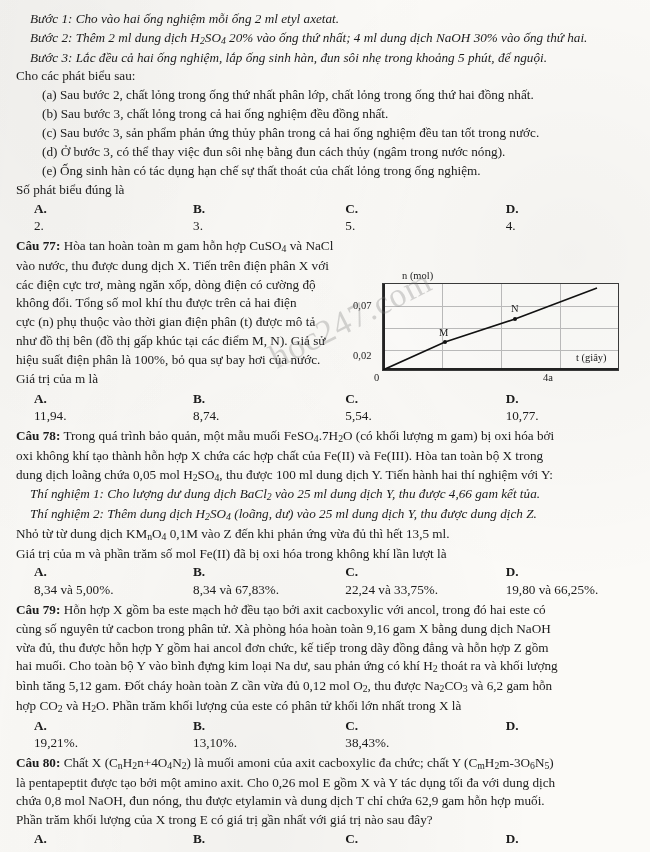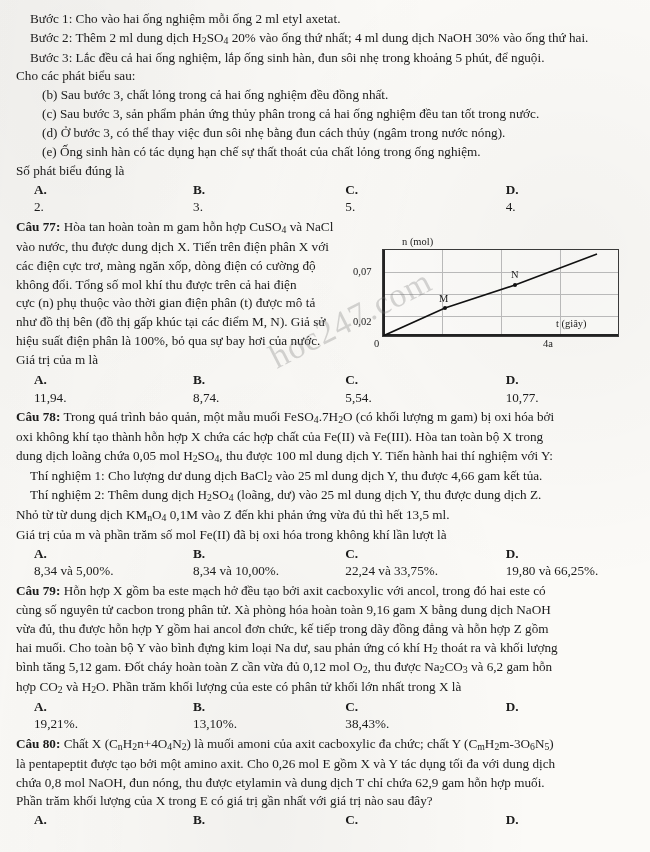--- a/index.html
+++ b/index.html
@@ -39,39 +39,39 @@
     z-index: 2;
     font-size: 13.2px;
     line-height: 1.34;
   }
   p {
     margin: 0 0 1.2px 0;
   }
   .qhead {
     font-weight: bold;
   }
-  .ind2 { padding-left: 14px; }
+  .ind2 { padding-left: 14px; font-style: italic; }
   .ind3 { padding-left: 26px; }
   .just { text-align: justify; }
   .answers {
     display: flex;
     margin: 1px 0 2px 0;
   }
   .answers span {
     display: block;
   }
   .ans-a { width: 28%; padding-left: 18px; box-sizing: border-box; }
   .ans-b { width: 24%; padding-left: 4px; box-sizing: border-box; }
   .ans-c { width: 24%; padding-left: 8px; box-sizing: border-box; }
   .ans-d { width: 24%; padding-left: 20px; box-sizing: border-box; }
   .ans-lbl { font-weight: bold; }
   sub { font-size: 74%; vertical-align: -0.25em; }
   .q77wrap {
     display: flex;
-    align-items: center;
+    align-items: flex-end;
   }
   .q77text {
     width: 330px;
     flex: 0 0 330px;
   }
   .q77fig {
     position: relative;
     flex: 1 1 auto;
     height: 120px;
     margin-left: 6px;
@@ -133,20 +133,21 @@
 
   <div class="watermark">hoc247.com</div>
 
   <div class="content">
 
     <div>
       <p class="ind2">Bước 1: Cho vào hai ống nghiệm mỗi ống 2 ml etyl axetat.</p>
       <p class="ind2">Bước 2: Thêm 2 ml dung dịch H<sub>2</sub>SO<sub>4</sub> 20% vào ống thứ nhất; 4 ml dung dịch NaOH 30% vào ống thứ hai.</p>
       <p class="ind2">Bước 3: Lắc đều cả hai ống nghiệm, lắp ống sinh hàn, đun sôi nhẹ trong khoảng 5 phút, để nguội.</p>
       <p>Cho các phát biểu sau:</p>
+      <p class="ind3">(a) Sau bước 2, chất lỏng trong ống thứ nhất phân lớp, chất lỏng trong ống thứ hai đồng nhất.</p>
       <p class="ind3">(b) Sau bước 3, chất lỏng trong cả hai ống nghiệm đều đồng nhất.</p>
       <p class="ind3">(c) Sau bước 3, sản phẩm phản ứng thủy phân trong cả hai ống nghiệm đều tan tốt trong nước.</p>
       <p class="ind3">(d) Ở bước 3, có thể thay việc đun sôi nhẹ bằng đun cách thủy (ngâm trong nước nóng).</p>
       <p class="ind3">(e) Ống sinh hàn có tác dụng hạn chế sự thất thoát của chất lỏng trong ống nghiệm.</p>
       <p>Số phát biểu đúng là</p>
       <div class="answers">
         <span class="ans-a">
           <span class="ans-lbl">A.</span>
           <span>2.</span>
         </span>
@@ -202,21 +203,21 @@
             <div class="pt" style="left:130px;top:33px;"></div>
             <div class="lbl" style="left:56px;top:42px;">M</div>
             <div class="lbl" style="left:128px;top:18px;">N</div>
           </div>
 
           <div class="lbl" style="left:50px;top:0px;">n (mol)</div>
           <div class="lbl" style="left:1px;top:30px;">0,07</div>
           <div class="lbl" style="left:1px;top:80px;">0,02</div>
           <div class="lbl" style="left:22px;top:102px;">0</div>
           <div class="lbl" style="left:148px;top:102px;margin-left:43px;">4a</div>
-          <div class="lbl" style="left:204px;top:82px;">t (giây)</div>
+          <div class="lbl" style="left:224px;top:82px;">t (giây)</div>
         </div>
       </div>
 
       <div class="answers">
         <span class="ans-a">
           <span class="ans-lbl">A.</span>
           <span>11,94.</span>
         </span>
         <span class="ans-b">
           <span class="ans-lbl">B.</span>
@@ -244,21 +245,21 @@
       <p class="ind2">Thí nghiệm 2: Thêm dung dịch H<sub>2</sub>SO<sub>4</sub> (loãng, dư) vào 25 ml dung dịch Y, thu được dung dịch Z.</p>
       <p>Nhỏ từ từ dung dịch KM<sub>n</sub>O<sub>4</sub> 0,1M vào Z đến khi phản ứng vừa đủ thì hết 13,5 ml.</p>
       <p>Giá trị của m và phần trăm số mol Fe(II) đã bị oxi hóa trong không khí lần lượt là</p>
       <div class="answers">
         <span class="ans-a">
           <span class="ans-lbl">A.</span>
           <span>8,34 và 5,00%.</span>
         </span>
         <span class="ans-b">
           <span class="ans-lbl">B.</span>
-          <span>8,34 và 10,00%.</span>
+          <span>8,34 và 67,83%.</span>
         </span>
         <span class="ans-c">
           <span class="ans-lbl">C.</span>
           <span>22,24 và 33,75%.</span>
         </span>
         <span class="ans-d">
           <span class="ans-lbl">D.</span>
           <span>19,80 và 66,25%.</span>
         </span>
       </div>

